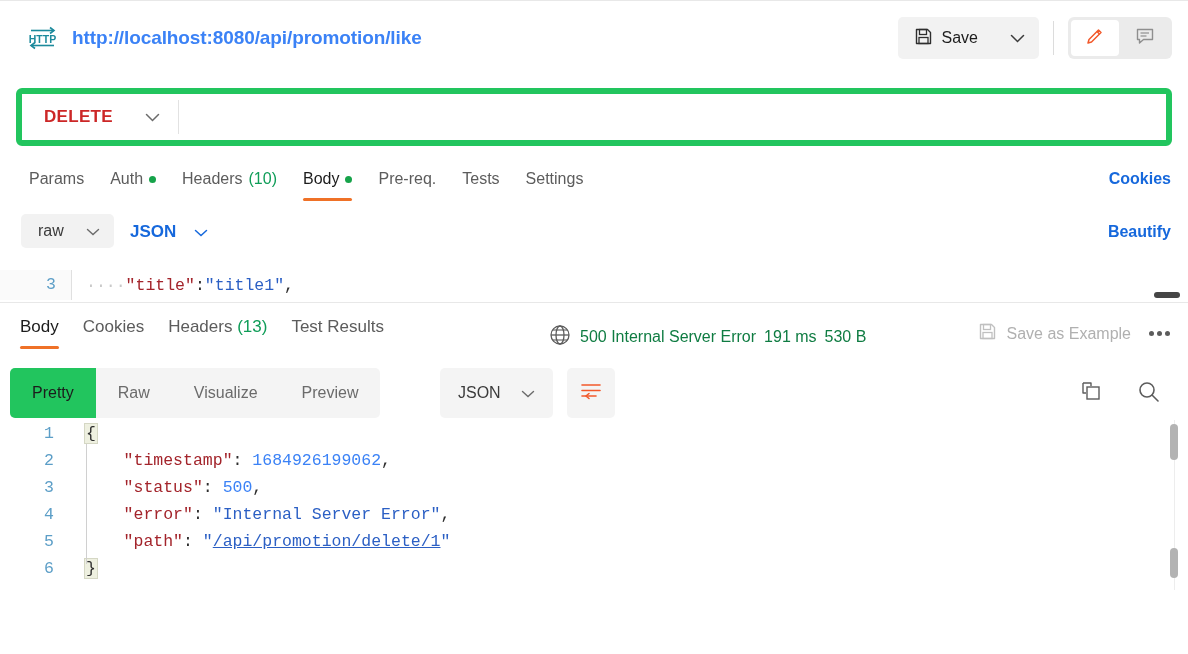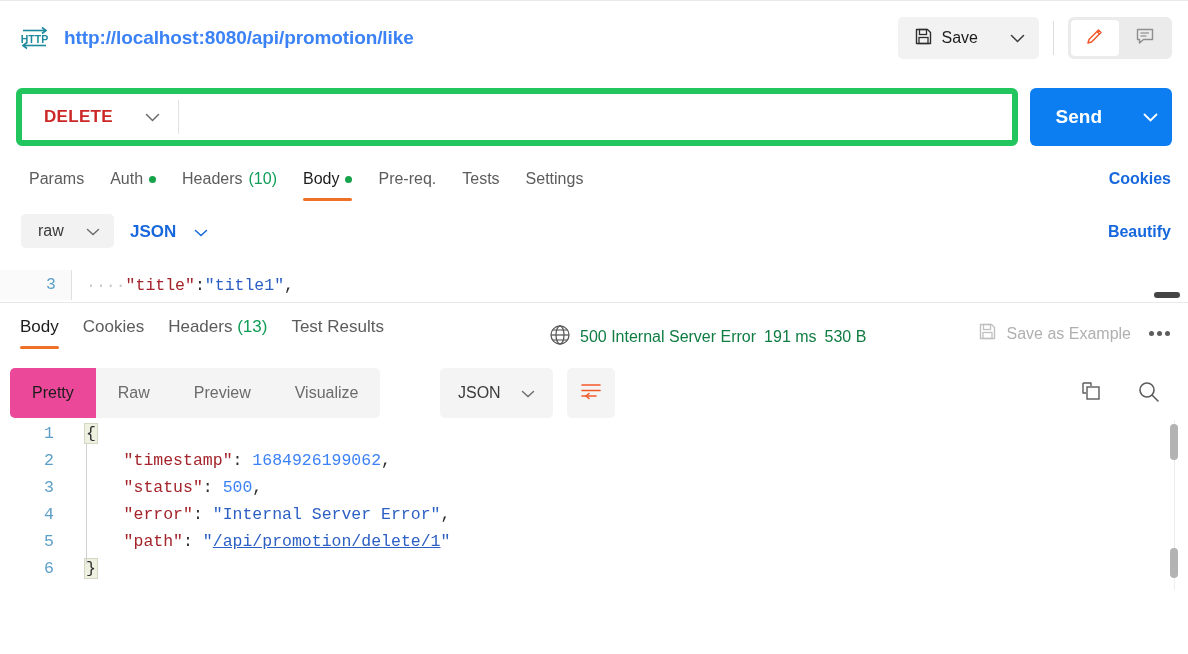--- a/index.html
+++ b/index.html
@@ -9,21 +9,21 @@
     background: #ffffff;
     font-family: "Liberation Sans", sans-serif;
     color: #2e2e2e;
     overflow: hidden;
   }
   .app { position: relative; width: 1188px; height: 654px; background: #fff; }
 
   
   .topbar {
     position: absolute; left: 0; top: 0; width: 1188px; height: 76px;
-    display: flex; align-items: center; background: #fff;
+    display: flex; align-items: center; background: #fff; padding-left: 8px;
   }
   .topbar-left { display: flex; align-items: center; padding-left: 20px; gap: 14px; }
   .http-icon { width: 30px; height: 24px; display: block; }
   .req-title { font-size: 19px; font-weight: bold; color: #3b82f6; letter-spacing: -0.1px; }
   .topbar-right { margin-left: auto; display: flex; align-items: center; padding-right: 16px; gap: 0; }
   .save-group { display: flex; align-items: stretch; background: #f2f2f2; border-radius: 5px; overflow: hidden; height: 42px; }
   .save-btn { display: flex; align-items: center; gap: 9px; padding: 0 17px 0 16px; font-size: 16px; color: #1c1c1c; cursor: pointer; }
   .save-caret { width: 44px; display: flex; align-items: center; justify-content: center; cursor: pointer; border-left: 1px solid #f2f2f2; }
   .vdiv { width: 1px; height: 34px; background: #dcdcdc; margin: 0 14px; }
   .icon-pair { display: flex; align-items: stretch; background: #ebebeb; border-radius: 6px; height: 42px; padding: 3px; gap: 2px; }
@@ -84,21 +84,21 @@
   .meta-txt { font-size: 16px; color: #0f7c42; white-space: nowrap; }
   .resp-right { position: absolute; right: 14px; top: 17px; display: flex; align-items: center; gap: 14px; }
   .save-example { display: flex; align-items: center; gap: 9px; font-size: 16px; color: #b0b0b0; cursor: pointer; }
   .ellipsis { display: flex; gap: 3px; cursor: pointer; padding: 4px; }
   .ellipsis i { width: 5px; height: 5px; border-radius: 50%; background: #5c5c5c; display: block; }
 
   
   .resptoolbar { position: absolute; left: 0; top: 368px; width: 1188px; height: 52px; }
   .seg { position: absolute; left: 10px; top: 0; display: flex; background: #f4f4f4; border-radius: 5px; overflow: hidden; height: 50px; }
   .seg-item { display: flex; align-items: center; padding: 0 22px; font-size: 16px; color: #6b6b6b; cursor: pointer; }
-  .seg-item.active { background: #ec4899; color: #1c1c1c; }
+  .seg-item.active { background: #22c55e; color: #1c1c1c; }
   .fmt-sel { position: absolute; left: 440px; top: 0; display: flex; align-items: center; gap: 20px; background: #f4f4f4; border-radius: 5px; padding: 0 18px; height: 50px; cursor: pointer; }
   .fmt-sel span { font-size: 16px; color: #3b3b3b; }
   .wrap-btn { position: absolute; left: 567px; top: 0; width: 48px; height: 50px; background: #f4f4f4; border-radius: 5px; display: flex; align-items: center; justify-content: center; cursor: pointer; }
   .tool-right { position: absolute; right: 26px; top: 11px; display: flex; align-items: center; gap: 32px; }
 
   
   .respbody { position: absolute; left: 0; top: 420px; width: 1188px; height: 234px; background: #fff; overflow: hidden; }
   .rline { display: flex; align-items: flex-start; height: 27px; font-family: "Liberation Mono", monospace; font-size: 16.5px; }
   .rgutter { width: 72px; text-align: right; padding-right: 18px; color: #5c9ec7; height: 27px; line-height: 27px; flex-shrink: 0; }
   .rcode { position: relative; padding-left: 12px; white-space: pre; line-height: 27px; }
@@ -178,32 +178,20 @@
       <div class="method">
         <span class="method-label">DELETE</span>
         <span>
           <svg width="15" height="9" viewBox="0 0 15 9">
               <polyline points="1.5,1.5 7.5,7.5 13.5,1.5" fill="none" stroke="#6b6b6b" stroke-width="1.5" stroke-linecap="round"></polyline>
             </svg>
         </span>
       </div>
       <div class="method-sep"></div>
     </div>
-    <div class="send-group">
-      <div class="send-btn">
-        <span>Send</span>
-      </div>
-      <div class="send-caret">
-        <span>
-          <svg width="15" height="9" viewBox="0 0 15 9">
-              <polyline points="1.5,1.5 7.5,7.5 13.5,1.5" fill="none" stroke="#ffffff" stroke-width="1.8" stroke-linecap="round"></polyline>
-            </svg>
-        </span>
-      </div>
-    </div>
   </div>
 
   <div class="reqtabs">
     <div class="tabstrip">
       <div class="tab">
         <span>Params</span>
       </div>
       <div class="tab">
         <span>Auth</span>
         <span class="dot"></span>
@@ -307,22 +295,22 @@
         <i></i>
         <i></i>
       </div>
     </div>
   </div>
 
   <div class="resptoolbar">
     <div class="seg">
       <div class="seg-item active">Pretty</div>
       <div class="seg-item">Raw</div>
+      <div class="seg-item">Visualize</div>
       <div class="seg-item">Preview</div>
-      <div class="seg-item">Visualize</div>
     </div>
     <div class="fmt-sel">
       <span>JSON</span>
       <span>
         <svg width="14" height="8" viewBox="0 0 14 8">
             <polyline points="1.5,1.5 7,6.5 12.5,1.5" fill="none" stroke="#6b6b6b" stroke-width="1.4" stroke-linecap="round"></polyline>
           </svg>
       </span>
     </div>
     <div class="wrap-btn">

